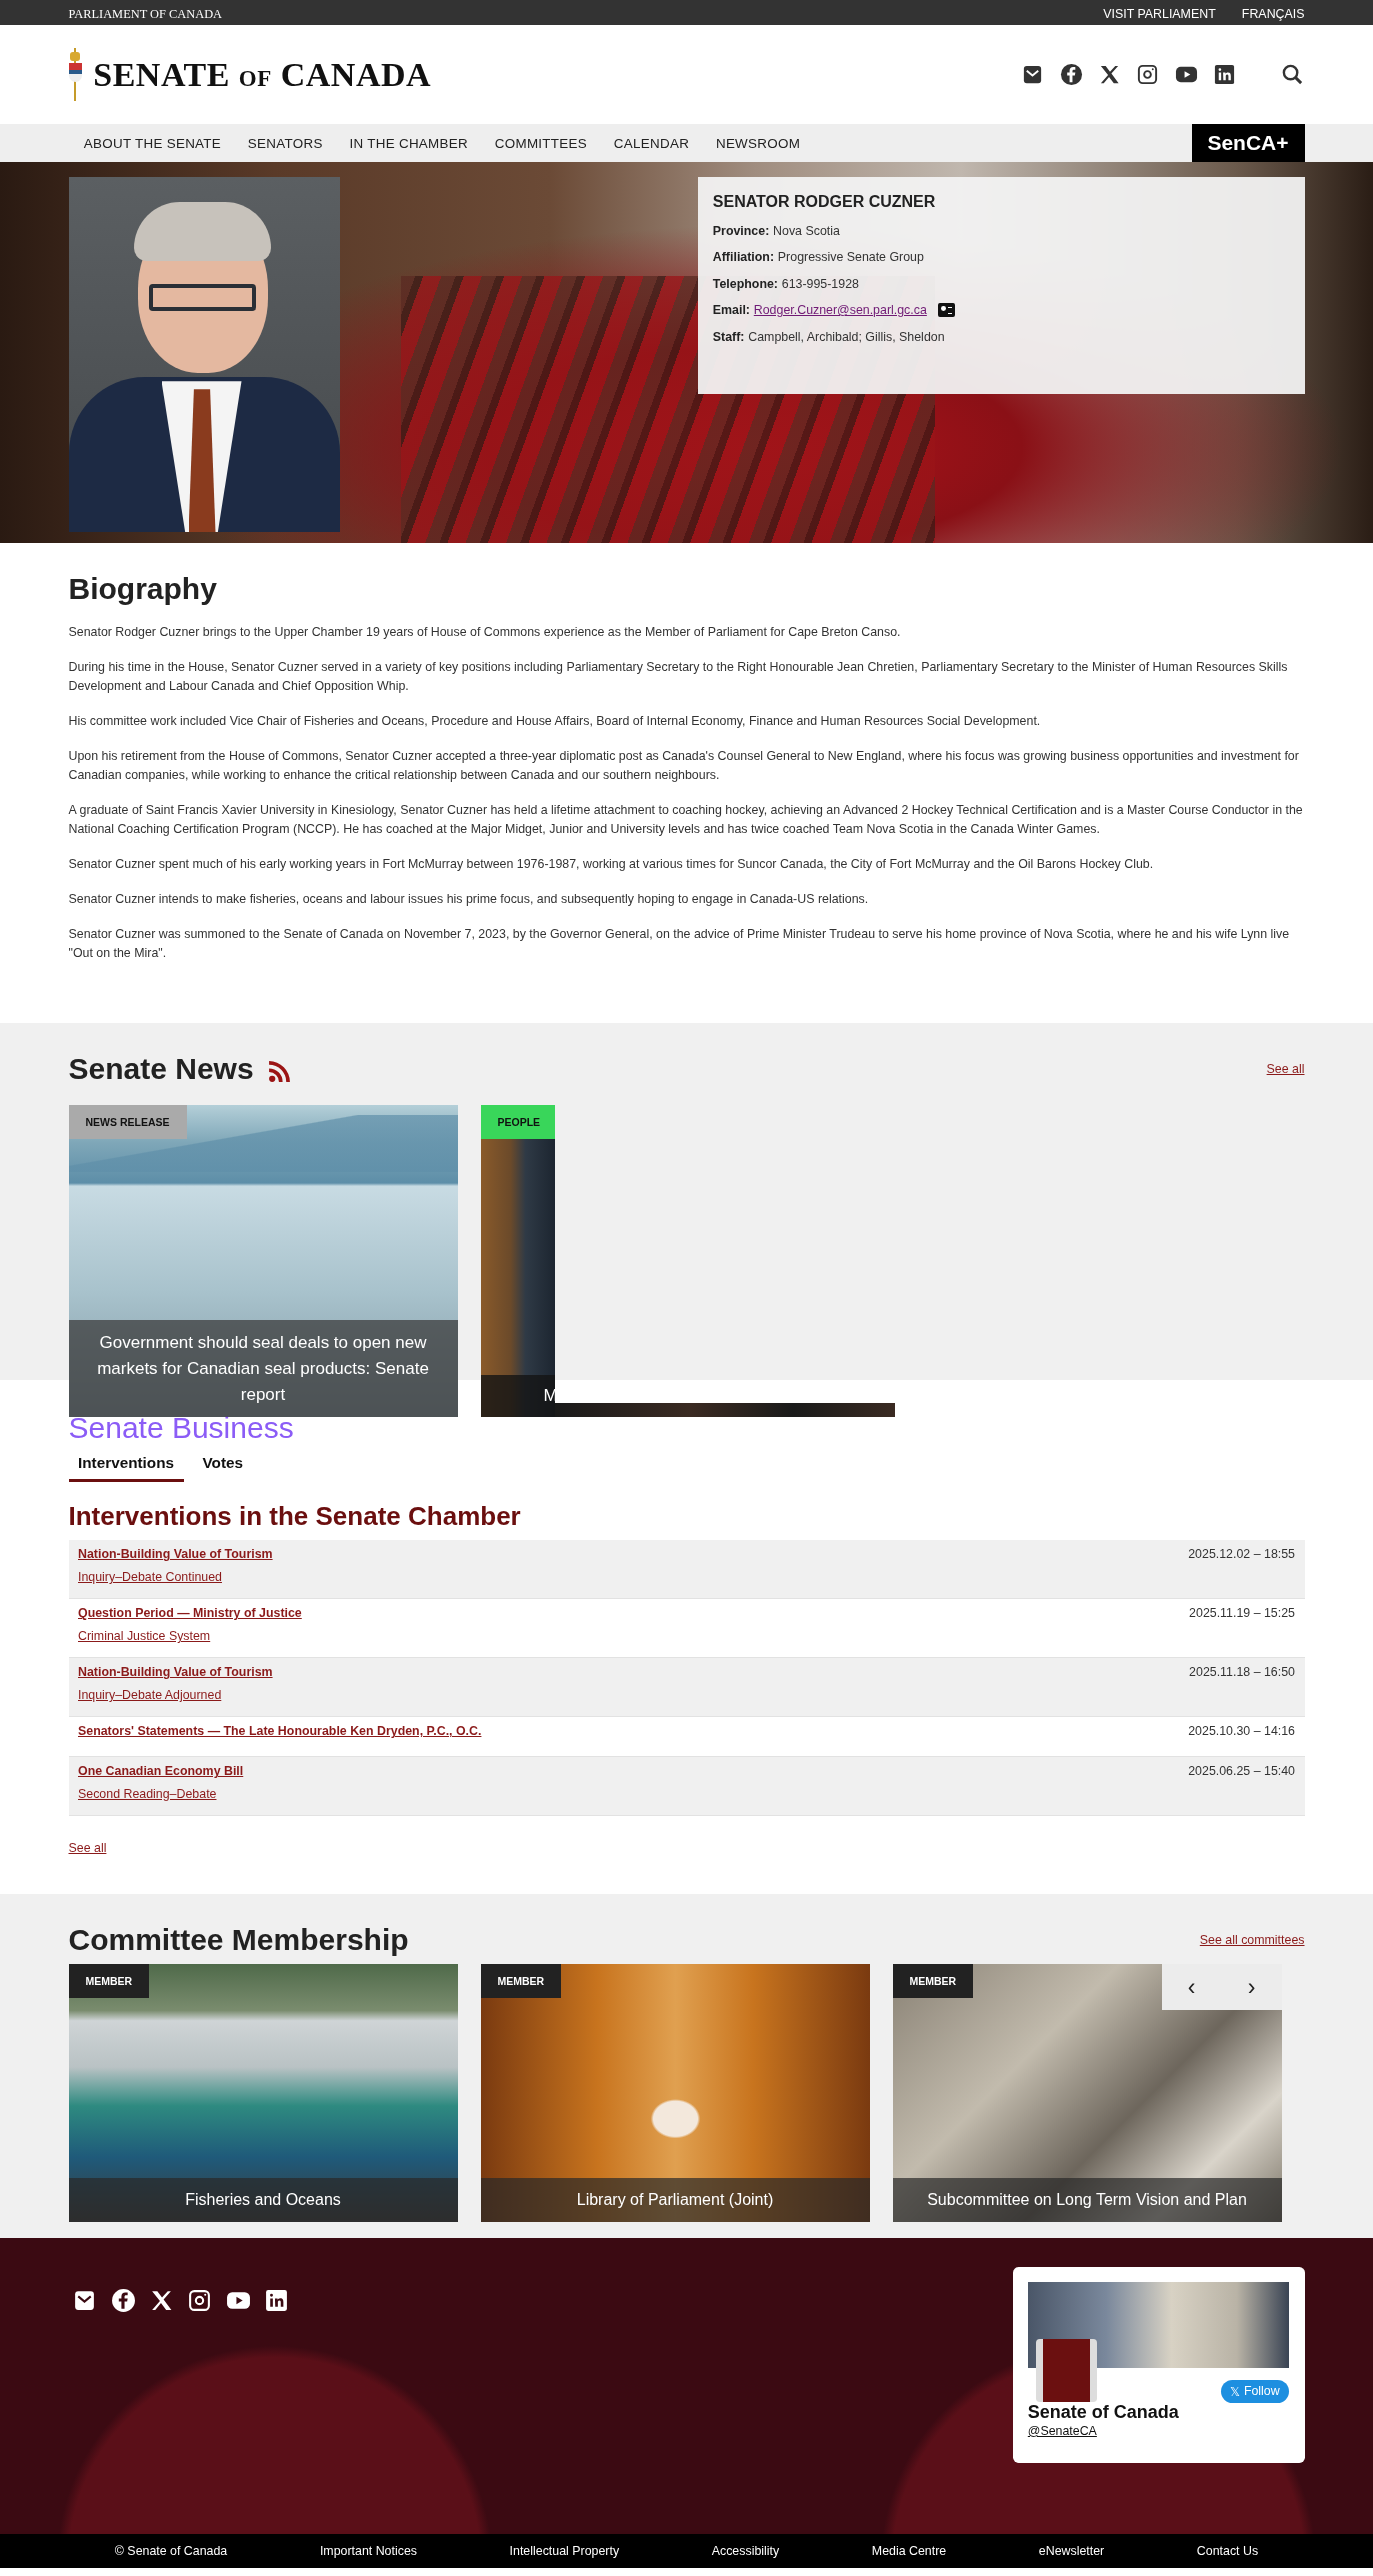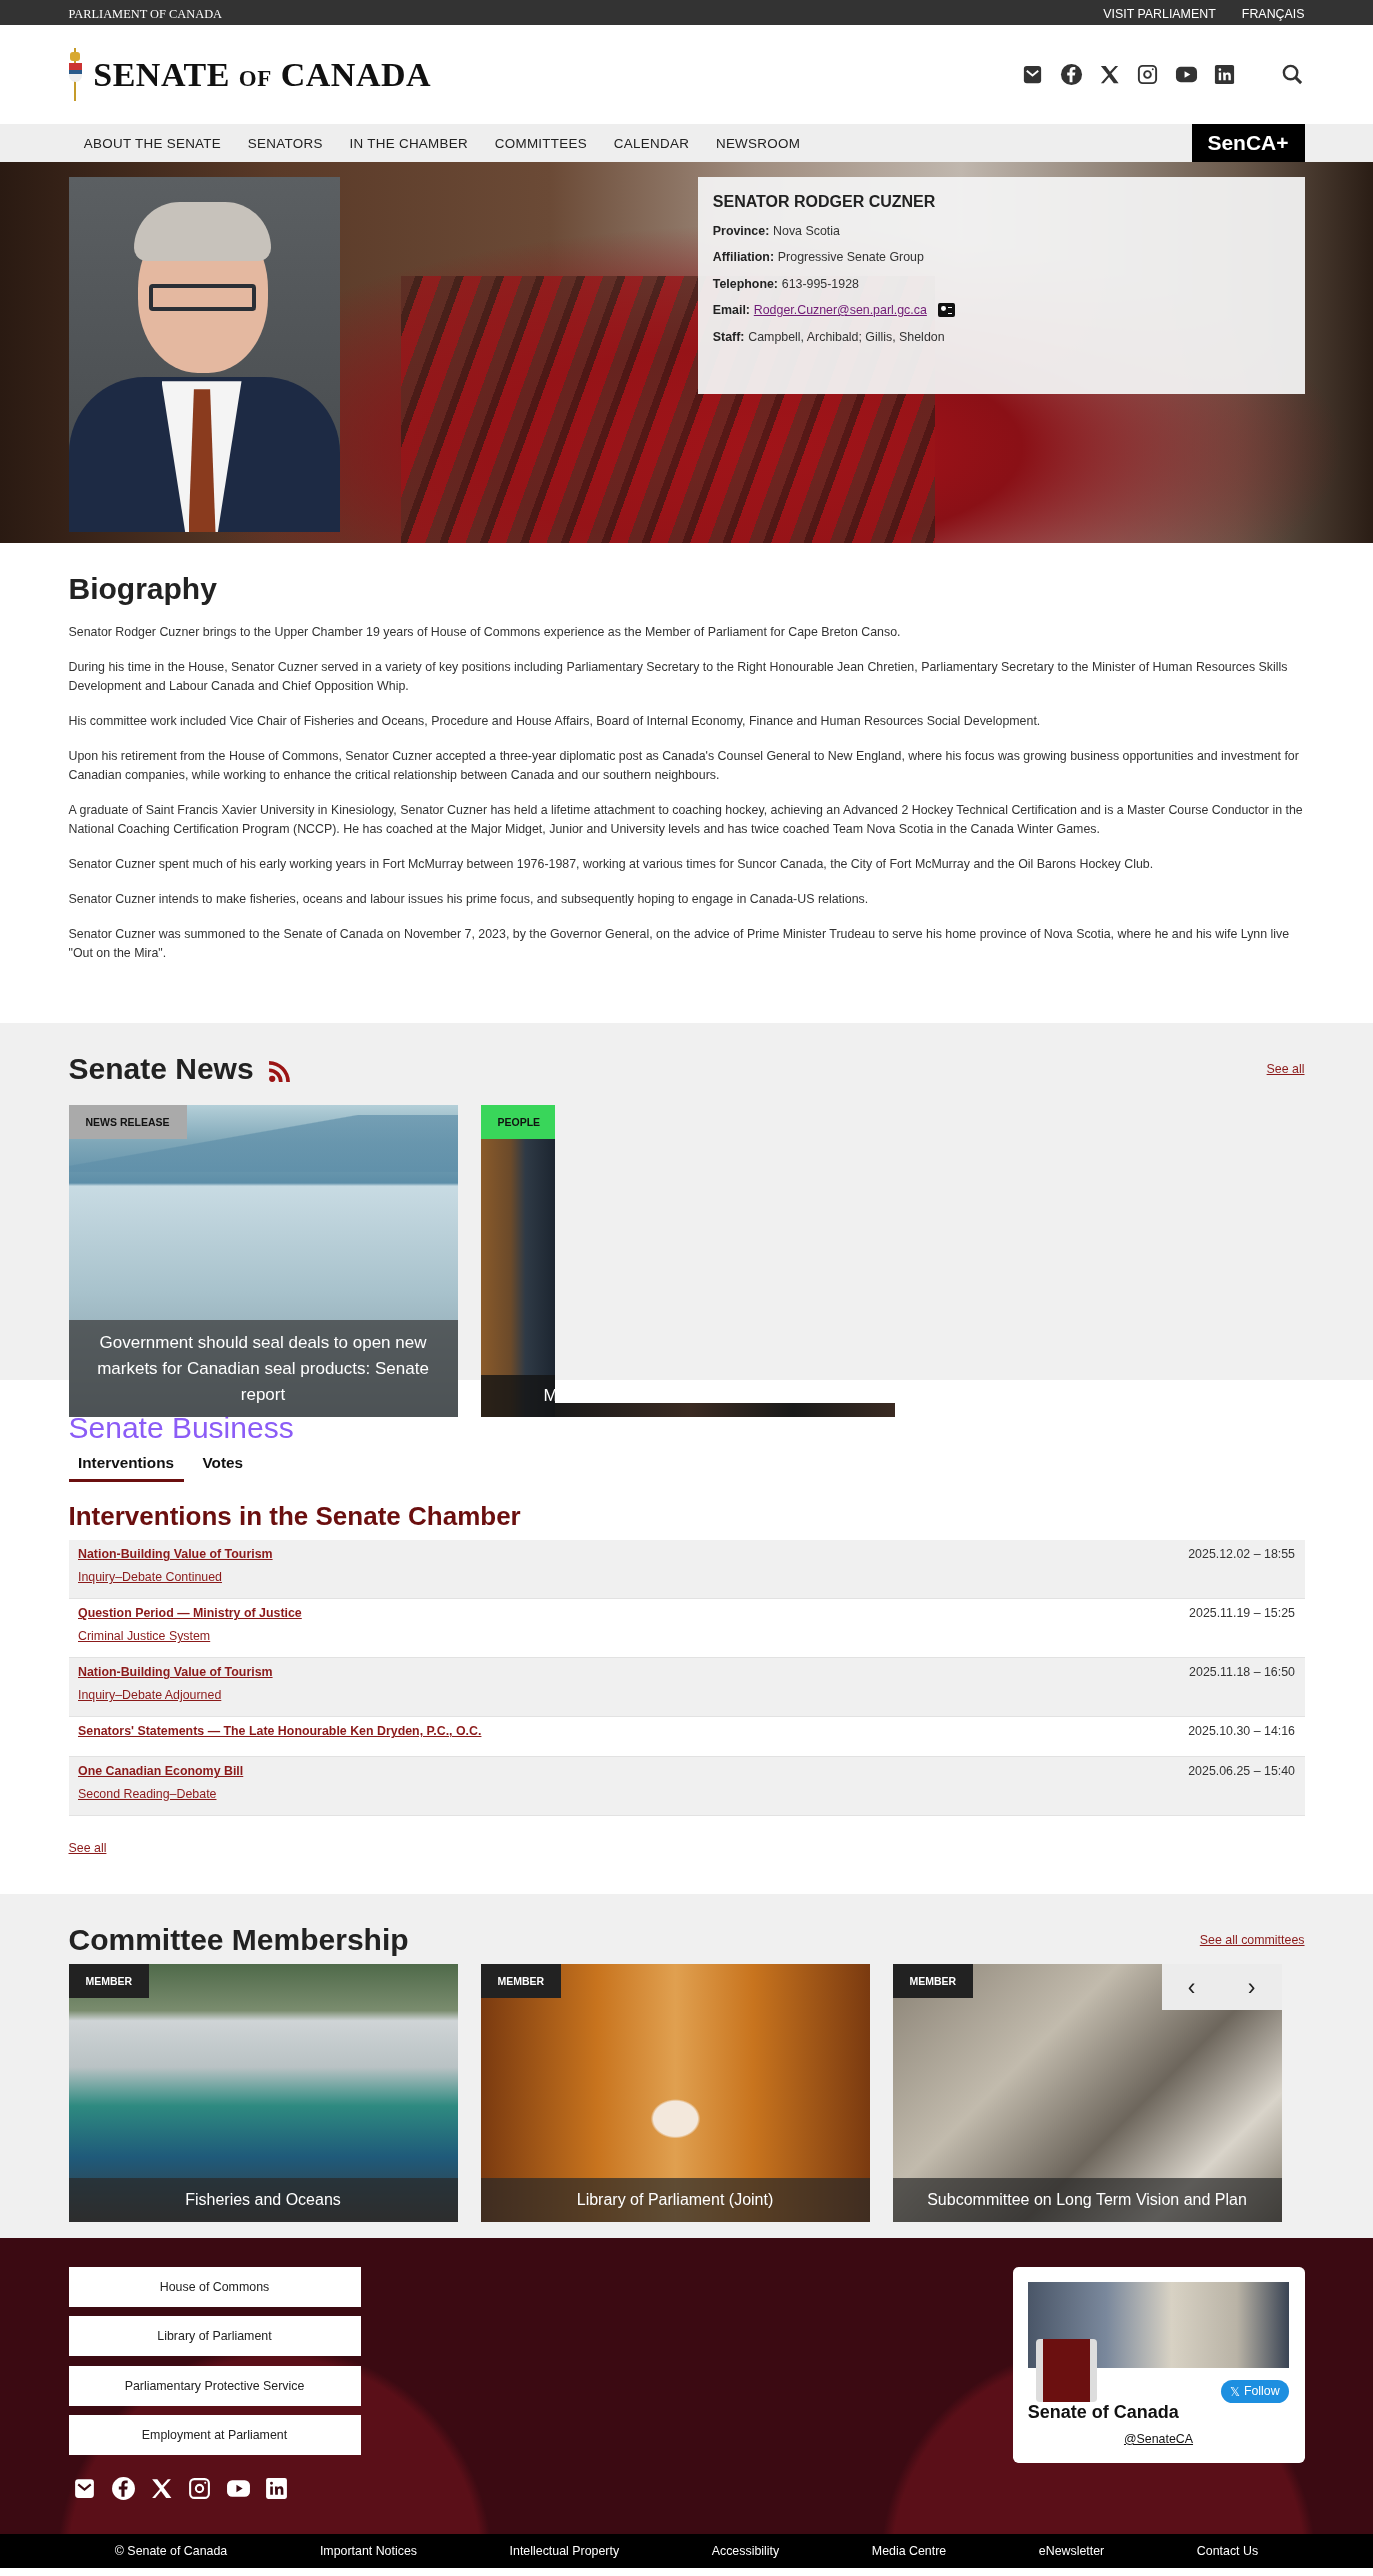--- a/index.html
+++ b/index.html
@@ -116,21 +116,21 @@
   .footer .wrap { display: flex; justify-content: space-between; }
   .footer-links { display: flex; flex-direction: column; gap: 9.5px; }
   .footer-btn { width: 292px; height: 40px; background: #fff; color: #222; font-size: 12.4px; display: flex; align-items: center; justify-content: center; }
   .footer-social { display: flex; gap: 13.4px; margin-top: 21px; padding-left: 3.8px; }
   .footer-social svg { width: 25px; height: 25px; fill: #fff; }
   .x-card { width: 292px; height: 196px; background: #fff; border-radius: 5.7px; padding: 15.3px; position: relative; }
   .x-banner { width: 261px; height: 86px; background: linear-gradient(90deg, #4a5668 0%, #7a889c 30%, #d8d2c4 55%, #b9b3a6 80%, #3a4454 100%); }
   .x-avatar { position: absolute; left: 23px; top: 72px; width: 61px; height: 63px; background: linear-gradient(90deg, #ddd 0 12%, #6b1010 12% 88%, #ddd 88%); border-radius: 3.8px; }
   .x-follow { position: absolute; right: 15.3px; top: 113px; height: 23px; padding: 0 9.5px; background: #1d8fe0; color: #fff; font-size: 12.4px; border-radius: 11.4px; display: flex; align-items: center; gap: 3.8px; }
   .x-name { margin-top: 34px; font-size: 18px; font-weight: bold; color: #111; }
-  .x-handle { font-size: 12.4px; color: #111; text-decoration: underline; margin-top: 9px; text-align: center; }
+  .x-handle { font-size: 12.4px; color: #111; text-decoration: underline; margin-top: 1px; }
   .bottom-bar { height: 34px; background: #000; }
   .bottom-bar .wrap { display: flex; justify-content: space-around; align-items: center; height: 34px; }
   .bottom-bar span { color: #fff; font-size: 12.4px; }
 </style>
 </head>
 <body>
 
 <div class="topbar">
   <div class="wrap">
     <span>PARLIAMENT OF CANADA</span>
@@ -348,26 +348,20 @@
           <span>›</span>
         </div>
       </div>
     </div>
   </div>
 </div>
 
 <div class="footer">
   <div class="wrap">
     <div>
-      <div class="footer-links">
-        <span class="footer-btn">House of Commons</span>
-        <span class="footer-btn">Library of Parliament</span>
-        <span class="footer-btn">Parliamentary Protective Service</span>
-        <span class="footer-btn">Employment at Parliament</span>
-      </div>
       <div class="footer-social">
         <span><svg viewBox="0 0 24 24">
               <rect x="3" y="3" width="18" height="18" rx="3"></rect>
               <path d="M6 8l6 5 6-5" stroke="#3b0a12" stroke-width="2" fill="none"></path>
             </svg></span>
         <span><svg viewBox="0 0 24 24">
               <circle cx="12" cy="12" r="11"></circle>
               <path d="M13 20v-7h2.5l.5-3H13V8.5c0-.9.3-1.5 1.6-1.5H16V4.4c-.3 0-1.2-.1-2.3-.1-2.3 0-3.7 1.4-3.7 3.9V10H7.5v3H10v7z" fill="#3b0a12"></path>
             </svg></span>
         <span><svg viewBox="0 0 24 24">

